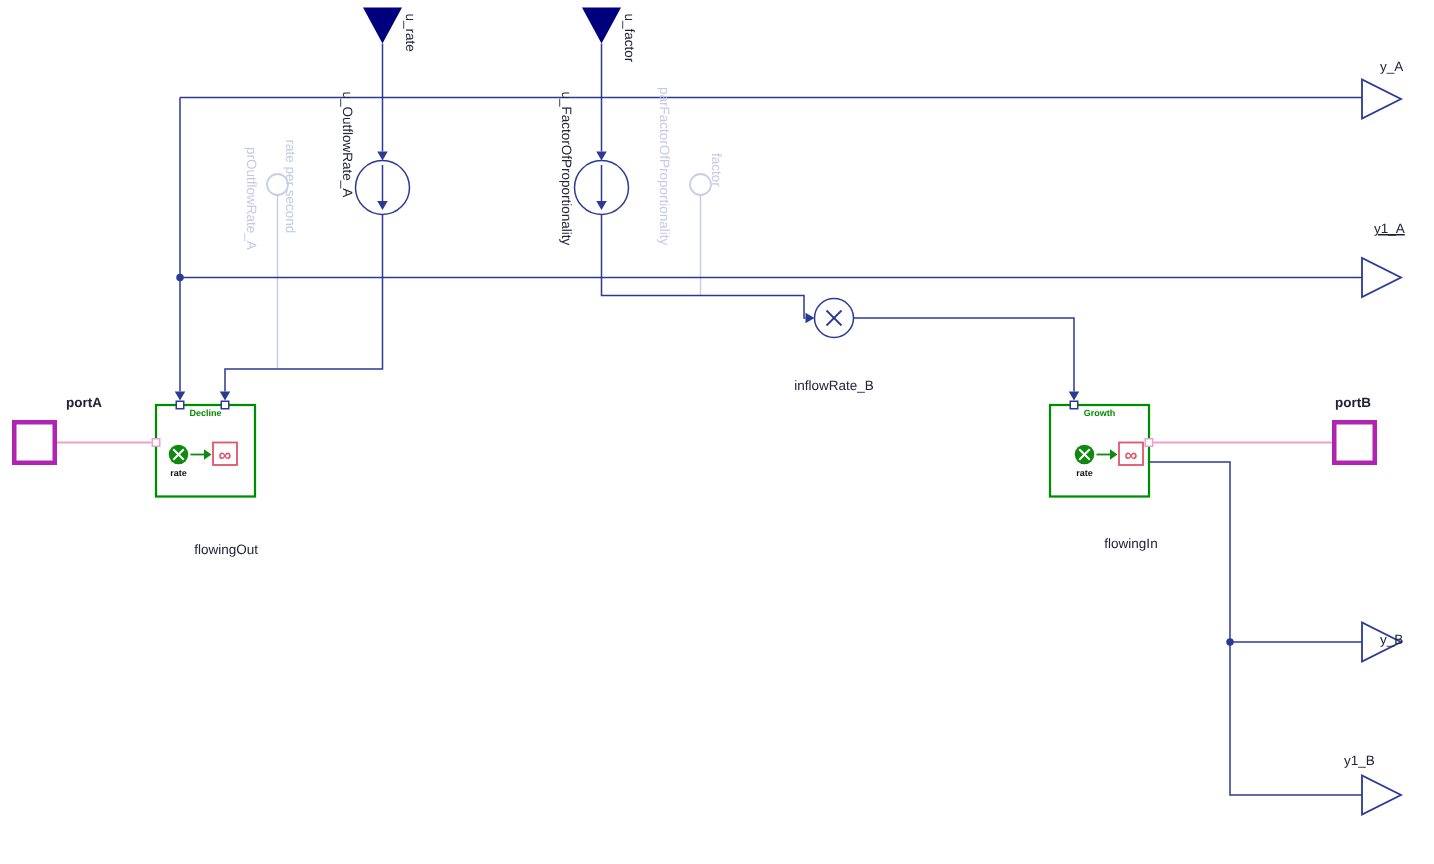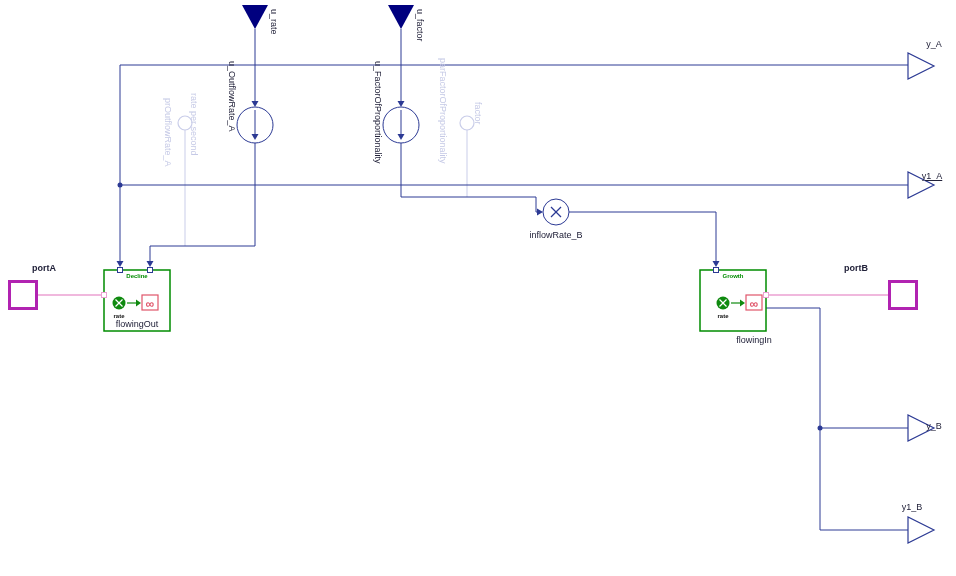--- a/index.html
+++ b/index.html
@@ -13,22 +13,22 @@
   #wires{position:absolute;left:0;top:0;}
   .lbl{
     position:absolute;
     font-size:9px;
     color:#22223a;
     white-space:nowrap;
     line-height:1.1;
   }
   .vert{writing-mode:vertical-rl;text-orientation:mixed;}
   .gray{color:#c5c9e6;}
-  .ctr{text-align:center;}
-  .rt{text-align:center;}
+  .ctr{text-align:center;margin-top:22px;}
+  .rt{text-align:left;}
   .tiny{
     position:absolute;
     font-size:6px;
     font-weight:bold;
     line-height:1;
     text-align:center;
   }
   .greenTitle{color:#008c00;}
   .rateLbl{color:#111111;}
   .bold600{font-weight:600;}
@@ -141,28 +141,28 @@
   <div class="lbl vert" style="left:226px;top:61px;">u_OutflowRate_A</div>
   <div class="lbl vert" style="left:372px;top:61px;">u_FactorOfProportionality</div>
 
   <div class="lbl vert gray" style="left:188px;top:93px;">rate per second</div>
   <div class="lbl vert gray" style="left:162px;top:98px;">prOutflowRate_A</div>
   <div class="lbl vert gray" style="left:437px;top:58px;">parFactorOfProportionality</div>
   <div class="lbl vert gray" style="left:472px;top:102px;">factor</div>
 
   <div class="lbl ctr" style="left:520px;top:231px;width:72px;">inflowRate_B</div>
 
-  <div class="lbl ctr" style="left:102px;top:320px;width:70px;">flowingOut</div>
+  <div class="lbl ctr" style="left:102px;top:340px;width:70px;text-align:right;">flowingOut</div>
   <div class="lbl ctr" style="left:719px;top:336px;width:70px;">flowingIn</div>
 
-  <div class="lbl bold600" style="left:8px;top:264px;padding-left:24px;">portA</div>
-  <div class="lbl bold600" style="left:844px;top:264px;">portB</div>
+  <div class="lbl bold600" style="left:20px;top:264px;padding-left:24px;">portA</div>
+  <div class="lbl bold600" style="left:890px;top:264px;">portB</div>
 
   <div class="lbl rt" style="left:920px;top:40px;width:28px;">y_A</div>
-  <div class="lbl rt" style="left:916px;top:172px;width:32px;text-decoration:underline;">y1_A</div>
+  <div class="lbl rt" style="left:916px;top:148px;width:32px;text-decoration:underline;">y1_A</div>
   <div class="lbl rt" style="left:920px;top:400px;width:28px;margin-top:22px;">y_B</div>
   <div class="lbl rt" style="left:896px;top:503px;width:32px;">y1_B</div>
 
   <div class="tiny greenTitle" style="left:104px;top:273px;width:66px;">Decline</div>
   <div class="tiny greenTitle" style="left:700px;top:273px;width:66px;">Growth</div>
   <div class="tiny rateLbl" style="left:104px;top:313px;width:30px;">rate</div>
   <div class="tiny rateLbl" style="left:708px;top:313px;width:30px;">rate</div>
 
 </div>
 

